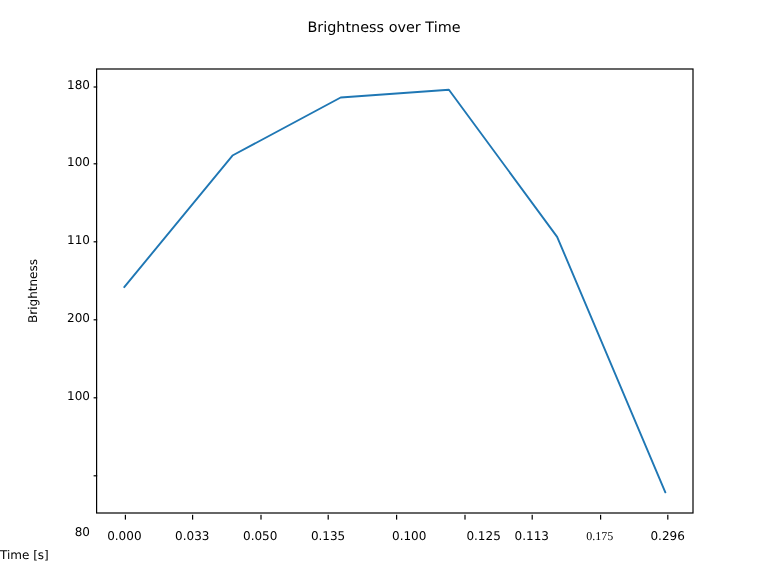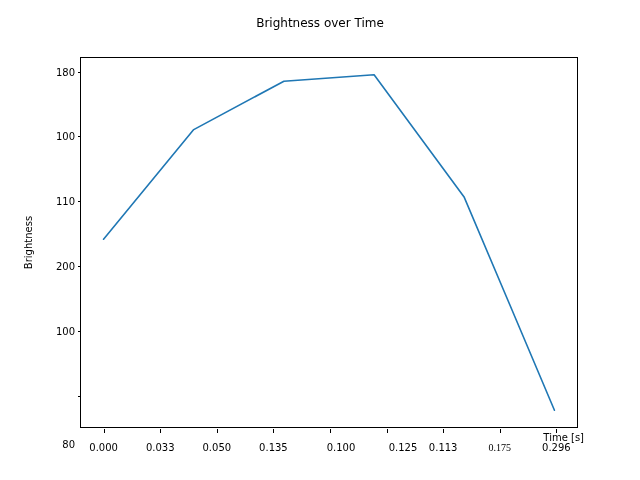--- a/index.html
+++ b/index.html
@@ -74,23 +74,23 @@
     top: 100%;
     margin-top: 15px;
     transform: translateX(-50%);
     font-size: 10px;
     color: #000000;
     white-space: nowrap;
   }
   #xlabel {
     position: absolute;
     left: 0;
-    top: 432px;
+    top: 458px;
     width: 584px;
-    text-align: right;
+    text-align: left;
     font-size: 10px;
     color: #000000;
   }
   #ylabel {
     position: absolute;
     left: 0px;
     top: 0px;
     width: 371px;
     height: 14px;
     line-height: 14px;

